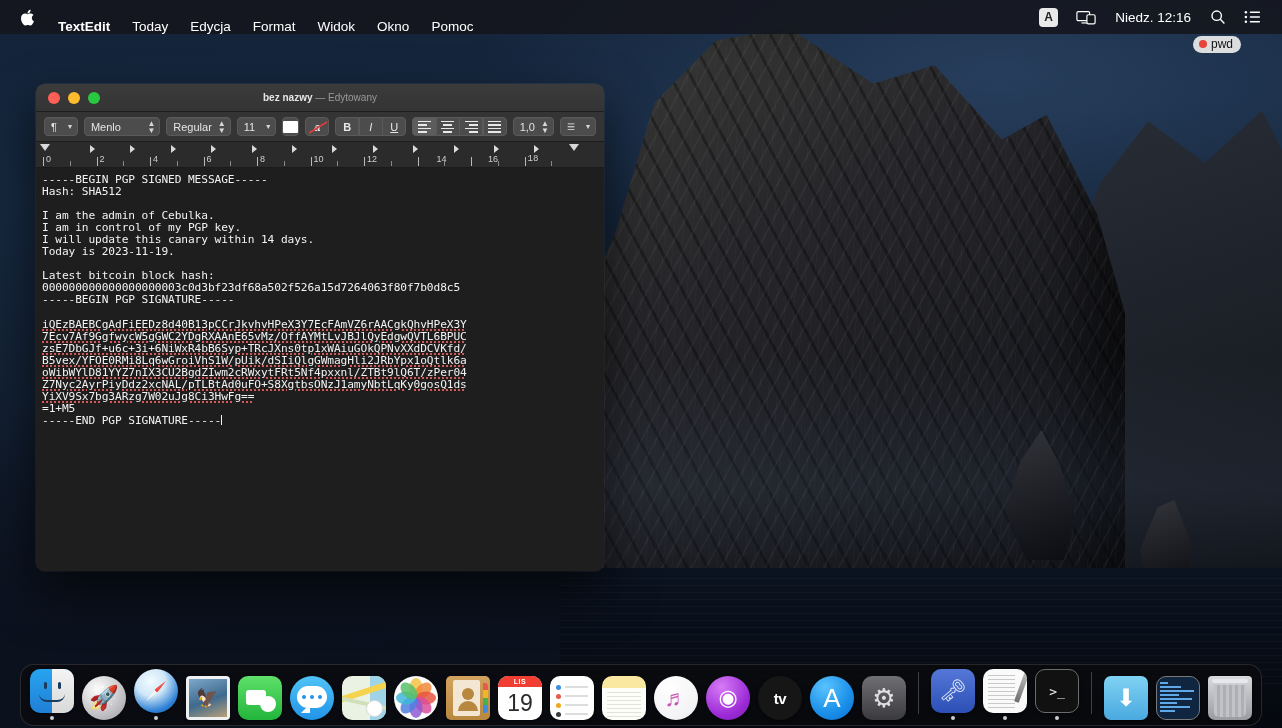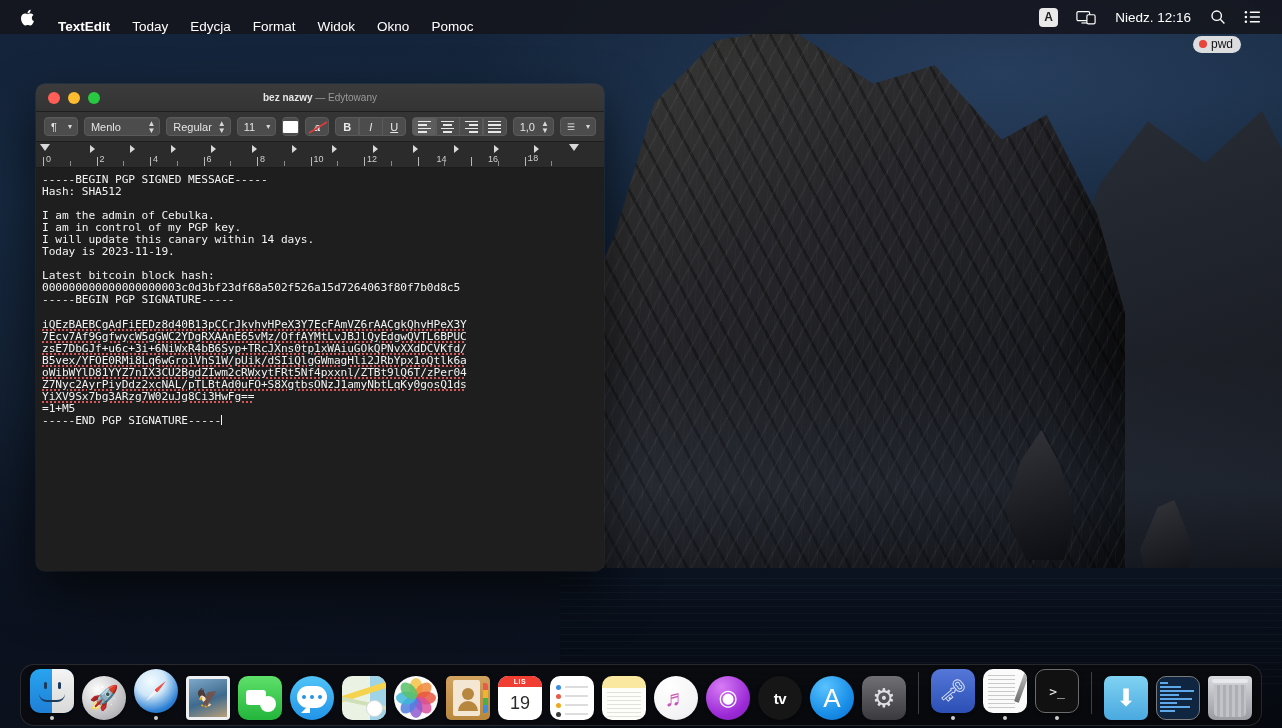--- a/index.html
+++ b/index.html
@@ -295,21 +295,21 @@
   .i-contacts { background:linear-gradient(180deg,#d2a35f,#b8873f); border-radius:5px; }
   .i-contacts .card { position:absolute; left:7px; top:4px; right:10px; bottom:4px; background:#f3e7d4; border-radius:2px; }
   .i-contacts .head { position:absolute; left:16px; top:12px; width:12px; height:12px; border-radius:50%; background:#b8873f; }
   .i-contacts .body { position:absolute; left:12px; top:25px; width:20px; height:10px; border-radius:10px 10px 0 0; background:#b8873f; }
   .i-contacts .tabs { position:absolute; right:2px; top:7px; width:5px; bottom:7px;
                       background:linear-gradient(180deg,#e85b4a 0 25%, #f0b429 25% 50%, #49b04a 50% 75%, #3d8ce0 75% 100%); border-radius:0 3px 3px 0; }
   .i-calendar { background:#fff; }
   .i-calendar .hdr { position:absolute; left:0; right:0; top:0; height:11px; background:#f03e32; color:#fff;
                      font-size:7px; text-align:center; line-height:11px; letter-spacing:.5px; font-weight:700; }
   .i-calendar .day { position:absolute; left:0; right:0; top:11px; bottom:0; display:flex; align-items:center;
-                     justify-content:center; font-size:18px; color:#2b2b2b; font-weight:400; }
+                     justify-content:center; font-size:23px; color:#2b2b2b; font-weight:400; }
   .i-reminders { background:#fff; }
   .i-reminders .row { position:absolute; left:6px; right:6px; height:4px; display:flex; align-items:center; gap:4px; }
   .i-reminders .row i { width:5px; height:5px; border-radius:50%; display:block; }
   .i-reminders .row u { flex:1; height:2px; background:#ddd; display:block; text-decoration:none; }
   .i-notes { background:linear-gradient(180deg,#fbe8a0 0 12px, #fdfdfa 12px 100%); }
   .i-notes .ln { position:absolute; left:5px; right:5px; height:1px; background:#e2e2da; }
   .i-music { background:radial-gradient(circle at 35% 25%, #ffffff, #f3f3f5 70%, #e3e3e6); border-radius:50%; }
   .i-music .note { position:absolute; inset:0; display:flex; align-items:center; justify-content:center; font-size:23px;
                    background:linear-gradient(135deg,#fa5d7c,#9a4df0); -webkit-background-clip:text; background-clip:text; color:transparent; }
   .i-podcasts { background:radial-gradient(circle at 35% 25%, #d77bf5, #9b2ad6 65%, #7d1cb5); border-radius:50%; }

